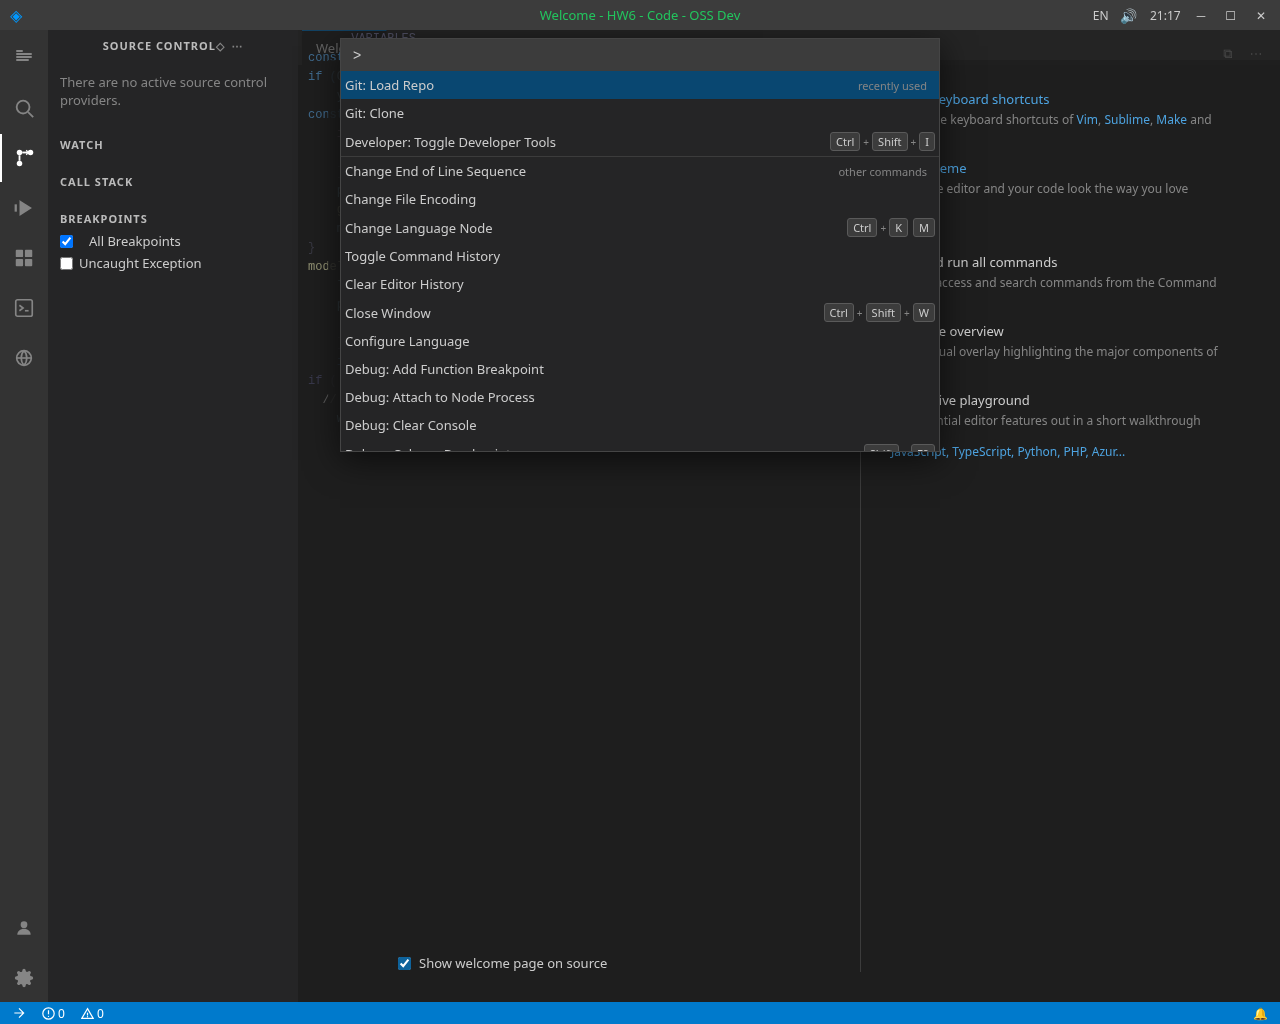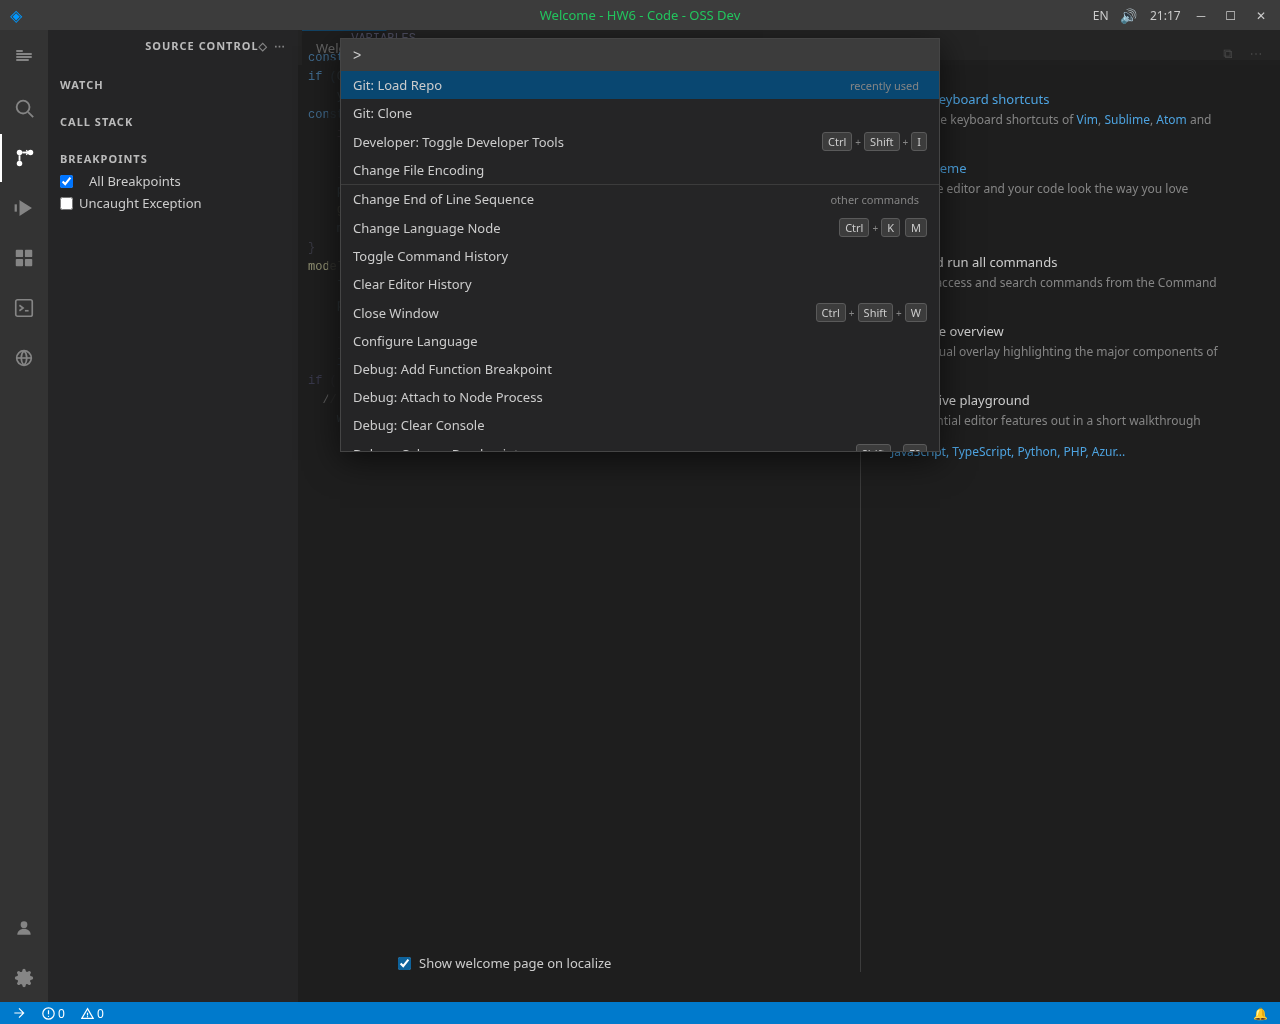--- a/index.html
+++ b/index.html
@@ -82,21 +82,21 @@
       width: 250px;
       background: #252526;
       display: flex;
       flex-direction: column;
       flex-shrink: 0;
       overflow: hidden;
     }
     #sidebar-header {
       display: flex;
       align-items: center;
-      justify-content: flex-end;
+      justify-content: center;
       padding: 8px 12px;
       font-size: 11px;
       font-weight: 700;
       color: #bbbbbb;
       letter-spacing: 1px;
       text-transform: uppercase;
     }
     #sidebar-header-icons {
       display: flex;
       gap: 6px;
@@ -277,21 +277,21 @@
       padding: 8px 12px;
     }
     #command-list {
       max-height: 380px;
       overflow-y: auto;
     }
     .command-item {
       display: flex;
       align-items: center;
       justify-content: space-between;
-      padding: 5px 12px;
+      padding: 5px 4px;
       cursor: pointer;
       font-size: 13px;
       color: #cccccc;
       min-height: 26px;
     }
     .command-item.active { background: #094771; }
     .command-item-label { flex: 1; }
     .command-item-badge {
       font-size: 11px;
       color: #858585;
@@ -478,20 +478,23 @@
   </div>
 
   <div id="sidebar">
     <div id="sidebar-header">
       <span>Source Control</span>
       <div id="sidebar-header-icons">
         <span style="cursor:pointer;">◇</span>
         <span style="cursor:pointer;">⋯</span>
       </div>
     </div>
+    <div id="sidebar-content">
+      <p>There are no active source control providers.</p>
+    </div>
     <div class="sidebar-section" style="padding: 0 12px;">
       <div class="sidebar-section-title">WATCH</div>
     </div>
     <div class="sidebar-section" style="padding: 0 12px;">
       <div class="sidebar-section-title">CALL STACK</div>
     </div>
     <div class="sidebar-section" style="padding: 0 12px;">
       <div class="sidebar-section-title">BREAKPOINTS</div>
       <div style="margin-top: 6px; display: flex; align-items: center; gap: 16px;">
         <input type="checkbox" checked="" style="">
@@ -577,21 +580,21 @@
           <a class="help-link">Tips and Tricks</a>
           <a class="help-link">Product documentation</a>
           <a class="help-link">GitHub repository</a>
           <a class="help-link">Stack Overflow</a>
         </div>
       </div>
 
       <div id="welcome-right">
         <div class="learn-item">
           <div class="learn-item-title" style="color:#4da3e0; cursor:pointer;">Install keyboard shortcuts</div>
-          <div class="learn-item-desc">Install the keyboard shortcuts of <span style="color:#4da3e0; cursor:pointer;">Vim</span>, <span style="color:#4da3e0; cursor:pointer;">Sublime</span>, <span style="color:#4da3e0; cursor:pointer;">Atom</span> and <span style="color:#4da3e0; cursor:pointer;">oth...</span></div>
+          <div class="learn-item-desc">Install the keyboard shortcuts of <span style="color:#4da3e0; cursor:pointer;">Vim</span>, <span style="color:#4da3e0; cursor:pointer;">Sublime</span>, <span style="color:#4da3e0; cursor:pointer;">Make</span> and <span style="color:#4da3e0; cursor:pointer;">oth...</span></div>
         </div>
         <div class="learn-item">
           <div class="learn-item-title" style="color:#4da3e0; cursor:pointer;">Color theme</div>
           <div class="learn-item-desc">Make the editor and your code look the way you love</div>
         </div>
 
         <div class="learn-section-title">Learn</div>
 
         <div class="learn-item">
           <div class="learn-item-title" style="color:#cccccc; cursor:pointer;">Find and run all commands</div>
@@ -606,21 +609,21 @@
           <div class="learn-item-desc">Try essential editor features out in a short walkthrough</div>
         </div>
 
         <div style="margin-top: 10px; font-size: 12px;">
           <span style="color:#4da3e0; cursor:pointer;">JavaScript, TypeScript, Python, PHP, Azur...</span>
         </div>
       </div>
 
       <div class="welcome-footer">
         <input type="checkbox" checked="" style="">
-        <label style="cursor:pointer;">Show welcome page on localize</label>
+        <label style="cursor:pointer;">Show welcome page on source</label>
       </div>
     </div>
 
     <div id="command-palette-overlay">
       <div id="command-palette">
         <input id="command-input" type="text" value="&gt;" placeholder="" style="">
         <div id="command-list">
 
           <div class="command-item active">
             <span class="command-item-label">Git: Load Repo</span>
@@ -635,27 +638,27 @@
             <span class="command-item-label">Developer: Toggle Developer Tools</span>
             <div class="command-item-shortcut">
               <span class="kbd">Ctrl</span>
               <span class="kbd-sep">+</span>
               <span class="kbd">Shift</span>
               <span class="kbd-sep">+</span>
               <span class="kbd">I</span>
             </div>
           </div>
 
-          <div class="command-item">
-            <span class="command-item-label">Change File Encoding</span>
-          </div>
-
           <div class="command-item" style="border-top:1px solid #3c3c3c;">
             <span class="command-item-label">Change End of Line Sequence</span>
             <span class="command-item-badge">other commands</span>
+          </div>
+
+          <div class="command-item">
+            <span class="command-item-label">Change File Encoding</span>
           </div>
 
           <div class="command-item">
             <span class="command-item-label">Change Language Node</span>
             <div class="command-item-shortcut">
               <span class="kbd">Ctrl</span>
               <span class="kbd-sep">+</span>
               <span class="kbd">K</span>
               <span class="kbd" style="margin-left:2px;">M</span>
             </div>

